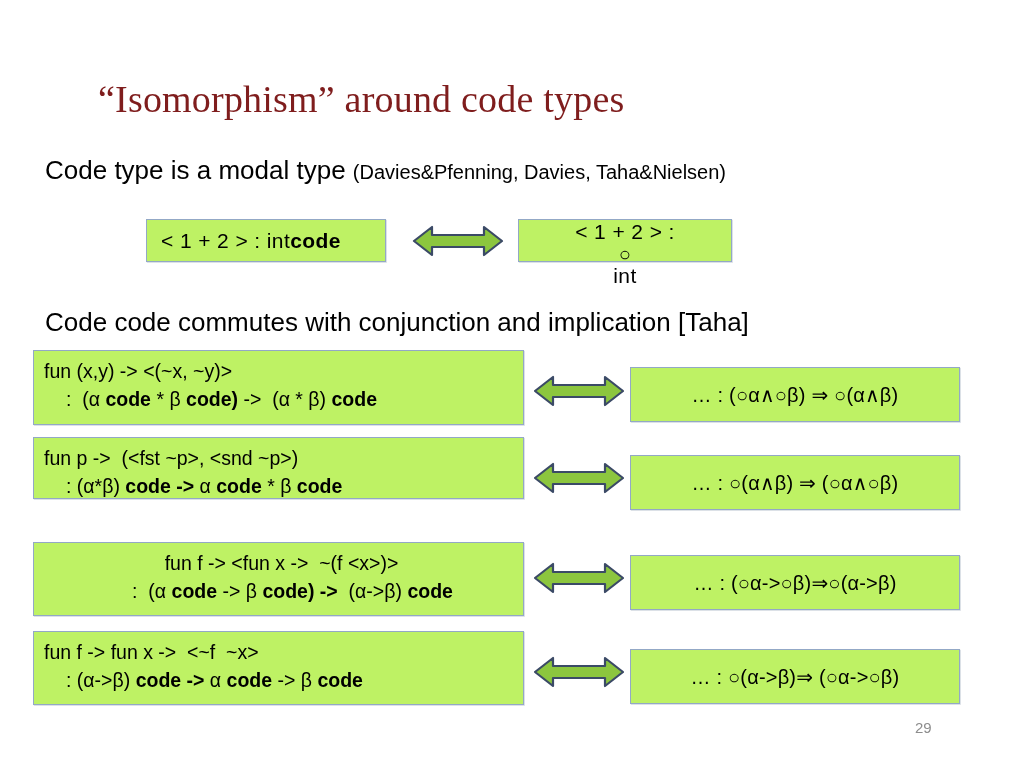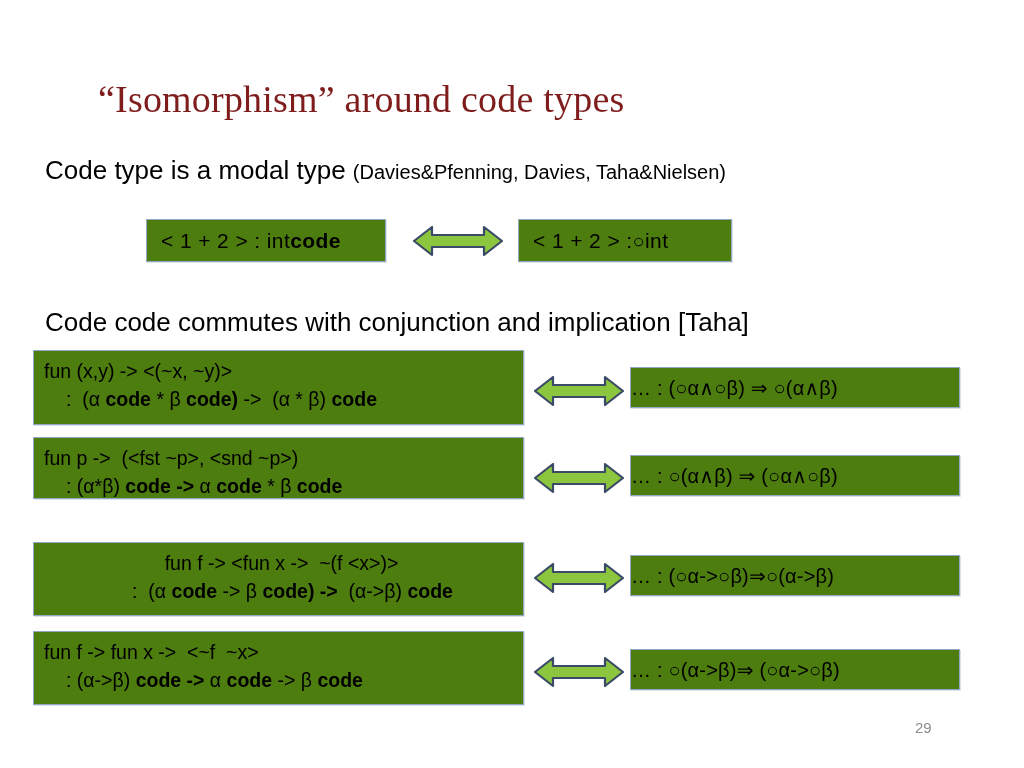--- a/index.html
+++ b/index.html
@@ -51,39 +51,39 @@
   .section-head .cite {
     font-size: 20px;
   }
   #head-modal  { left: 45px; top: 145px; }
   #head-commute{ left: 45px; top: 297px; }
 
   
   .box {
     position: absolute;
     box-sizing: border-box;
-    background: #4d7c0f;
+    background: #bef264;
     border: 1.4px solid #93a8c6;
     box-shadow: 0.8px 0.8px 0 rgba(130,145,170,0.35);
   }
 
   
   .type-box {
     display: flex;
     align-items: center;
     font-size: 21px;
     padding: 0 14px;
     white-space: nowrap;
     letter-spacing: 0.4px;
   }
   #box-int-code {
     left: 146px; top: 219px; width: 240px; height: 43px;
   }
   #box-circ-int {
-    left: 518px; top: 219px; width: 214px; height: 43px;
+    left: 518px; top: 219px; width: 214px; height: 43px; flex-direction: column;
   }
 
   
   .code-box {
     left: 33px;
     width: 491px;
     padding: 7px 4px 6px 10px;
   }
   #code-box-1 { top: 350px; height: 75px; }
   #code-box-2 { top: 437px; height: 62px; }
@@ -95,24 +95,24 @@
     line-height: 1.42;
     white-space: pre;
     color: #000000;
   }
   .code-line.indent { padding-left: 22px; }
   .code-line b { font-weight: 700; }
 
   
   .formula-box {
     width: 330px;
-    height: 41px;
+    height: 55px;
     display: flex;
     align-items: center;
-    justify-content: flex-start;
+    justify-content: center;
     font-size: 20px;
     white-space: nowrap;
     letter-spacing: 0.2px;
   }
   #formula-box-1 { left: 630px; top: 367px; }
   #formula-box-2 { left: 630px; top: 455px; }
   #formula-box-3 { left: 630px; top: 555px; }
   #formula-box-4 { left: 630px; top: 649px; }
 
   .ring {

